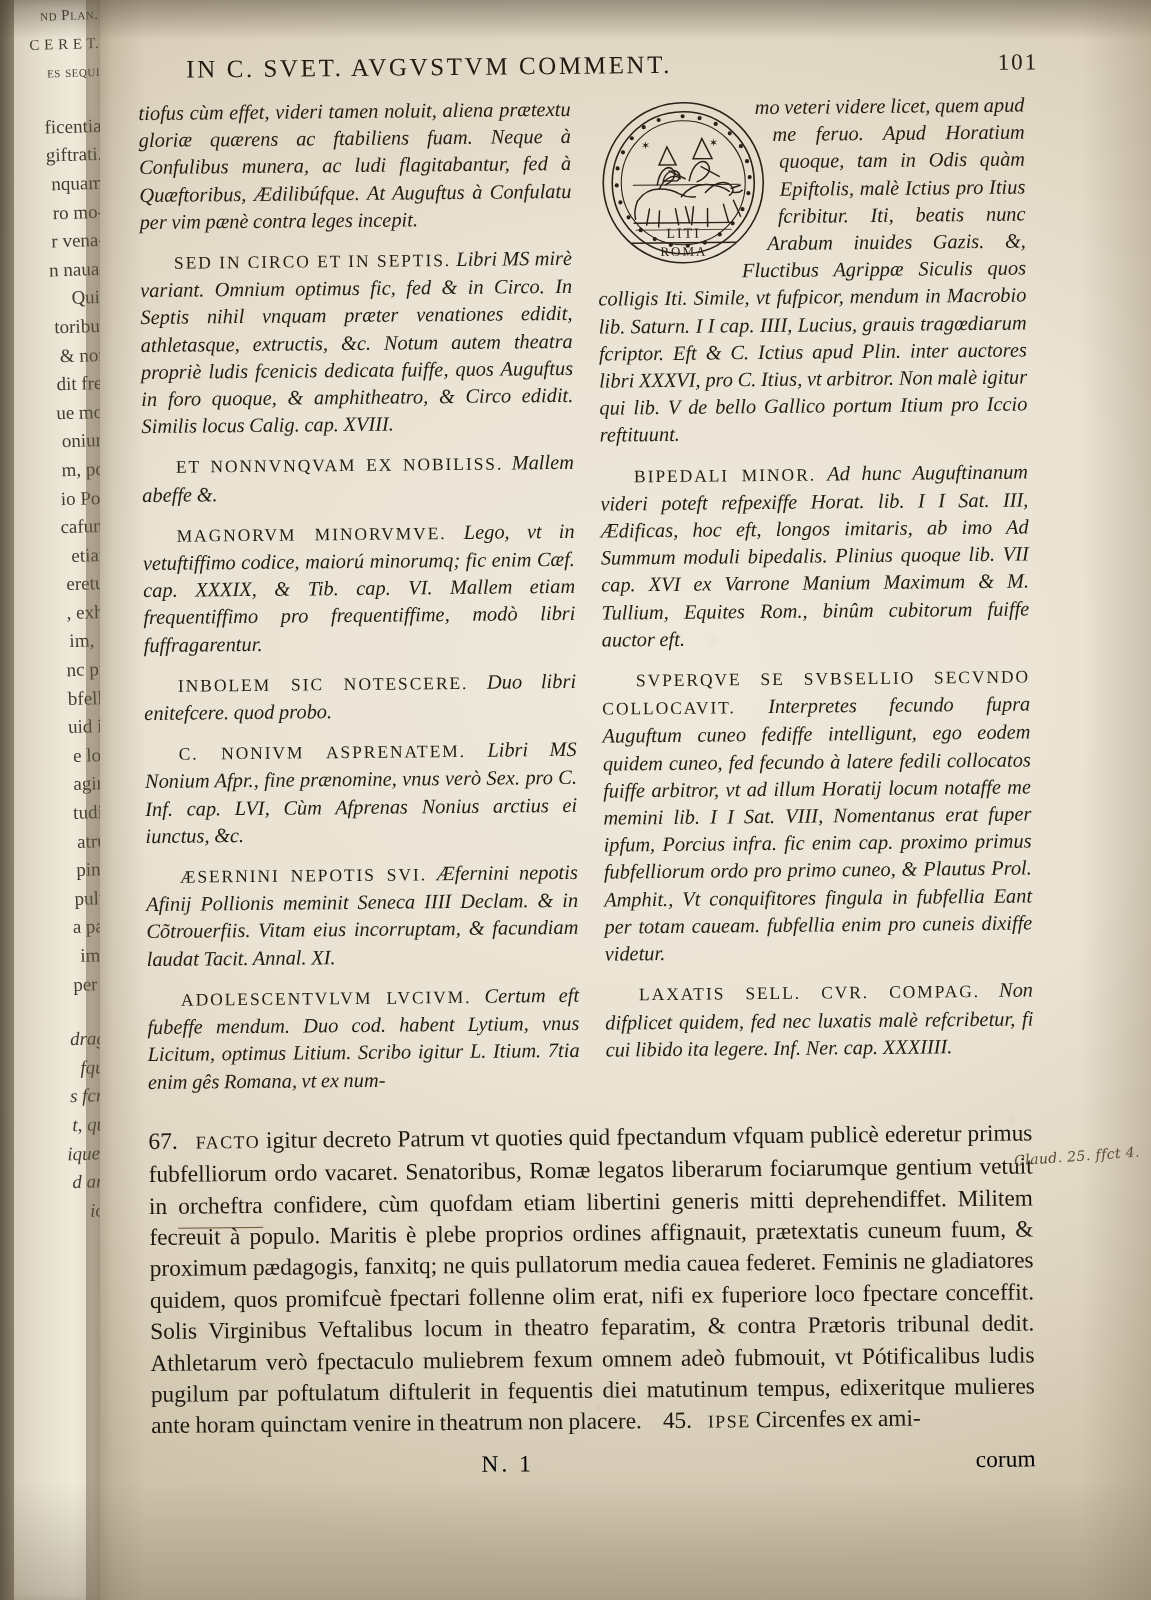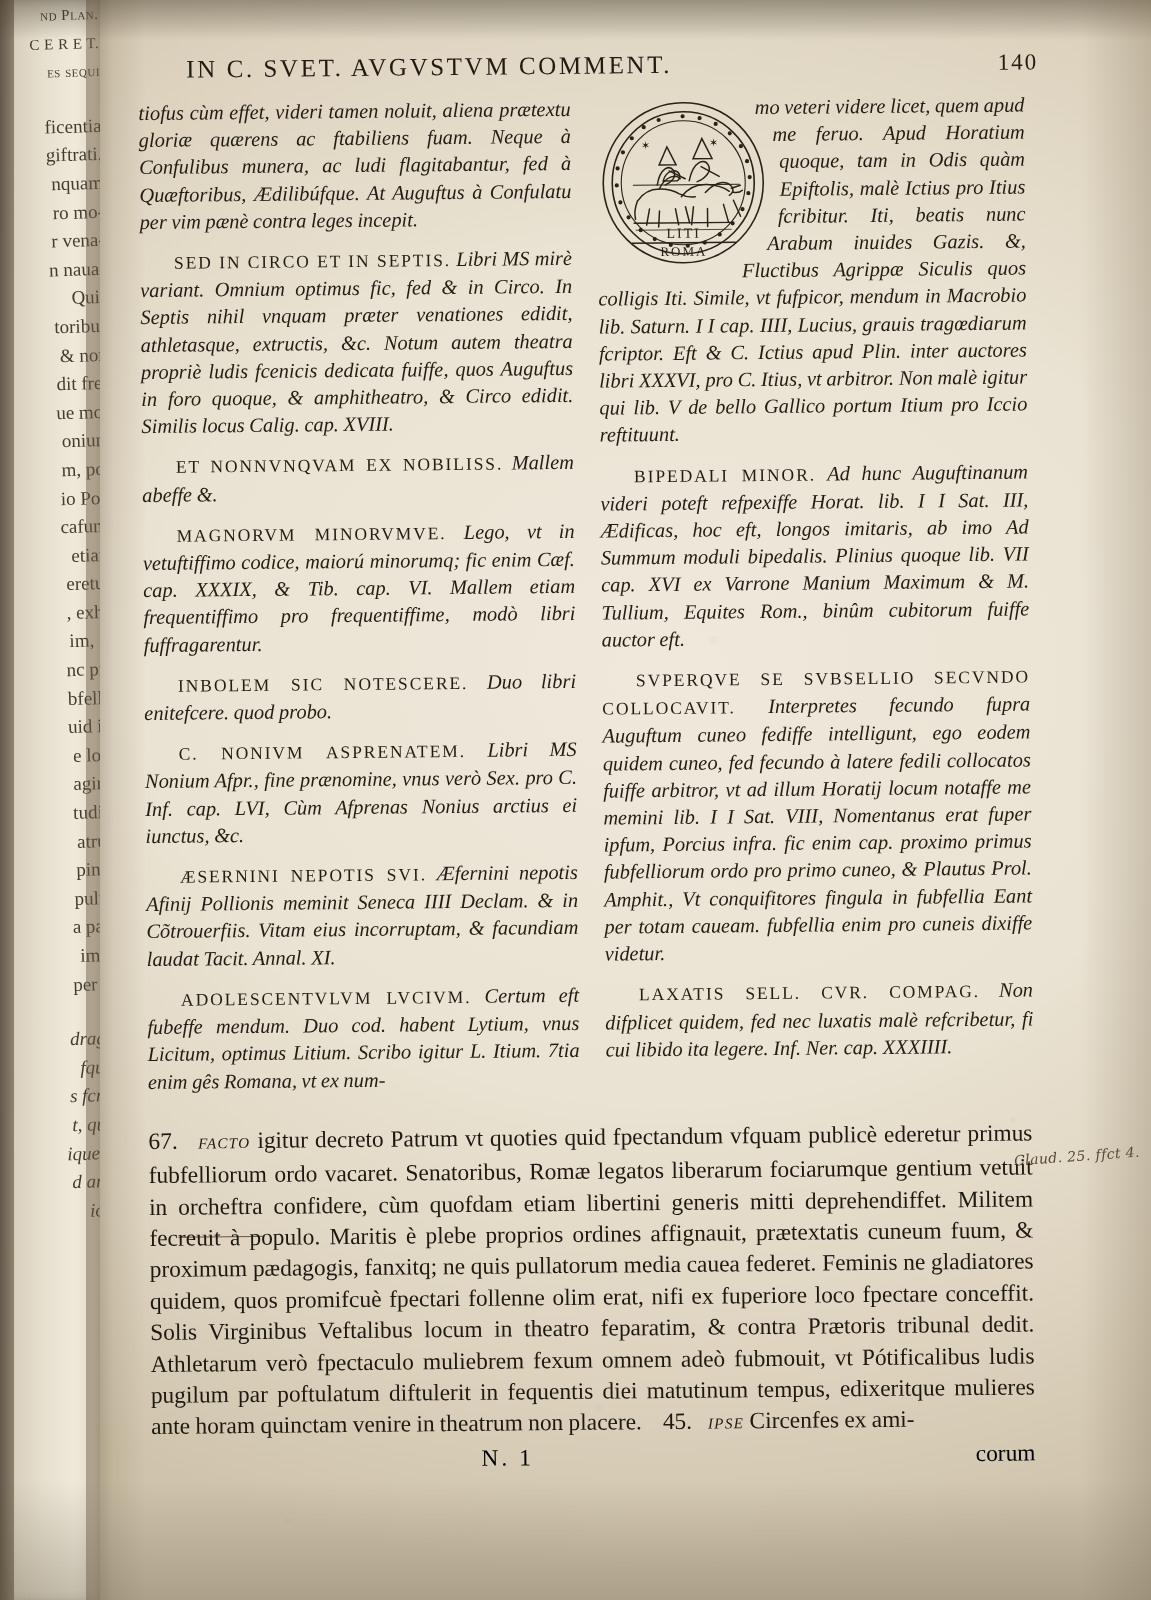--- a/index.html
+++ b/index.html
@@ -112,31 +112,31 @@
   }
   
   .main{
     margin-top:30px;width:884px;
     color:#1d1810;
     font-size:23.4px;line-height:31.4px;
     text-align:justify;
     word-spacing:-0.6px;
   }
   .main .secnum{font-style:normal;}
-  .main .capsrun{font-variant:small-caps;text-transform:uppercase;letter-spacing:1.4px;font-size:15px;font-style:italic;}
+  .main .capsrun{font-variant:small-caps;text-transform:uppercase;letter-spacing:1.4px;font-size:18px;}
   .ul-orchestra{
-    border-bottom:1.6px solid #6b5434;padding-bottom:17px;
+    border-bottom:1.6px solid #6b5434;padding-bottom:9px;
   }
   .lastline{
     display:flex;justify-content:space-between;align-items:baseline;
     margin-top:2px;width:884px;
     font-size:23.4px;
   }
   .sig{margin-left:330px;letter-spacing:3px;}
-  .catch{margin-left:auto;}
+  .catch{margin-left:auto;margin-top:8px;}
   
   .margnote{
     position:absolute;left:1014px;top:1148px;
     transform:rotate(-4deg);
     font-family:"DejaVu Serif",serif;
     font-style:italic;font-size:14px;letter-spacing:.4px;
     color:#4a3a22;white-space:nowrap;opacity:.92;
   }
 </style>
 </head>
@@ -192,21 +192,21 @@
         <div class="it">d ambi-</div>
         <div class="it">iofus.</div>
       </div>
   </div>
   <div class="spine-shade"></div>
 
   <div id="block">
 
     <div class="running-head">
       <div class="rh-title">IN C. SVET. AVGVSTVM COMMENT.</div>
-      <div class="rh-folio">140</div>
+      <div class="rh-folio">101</div>
     </div>
 
     <div class="cols">
 
       <div class="col">
         <p class="note">
           <span>tiofus cùm effet, videri tamen noluit, aliena prætextu gloriæ quærens ac ftabiliens fuam. Neque à Confulibus munera, ac ludi flagitabantur, fed à Quæftoribus, Ædilibúfque. At Auguftus à Confulatu per vim pænè contra leges incepit.</span>
         </p>
         <p class="note">
           <span class="lemma lemma-indent">SED IN CIRCO ET IN SEPTIS.</span>

